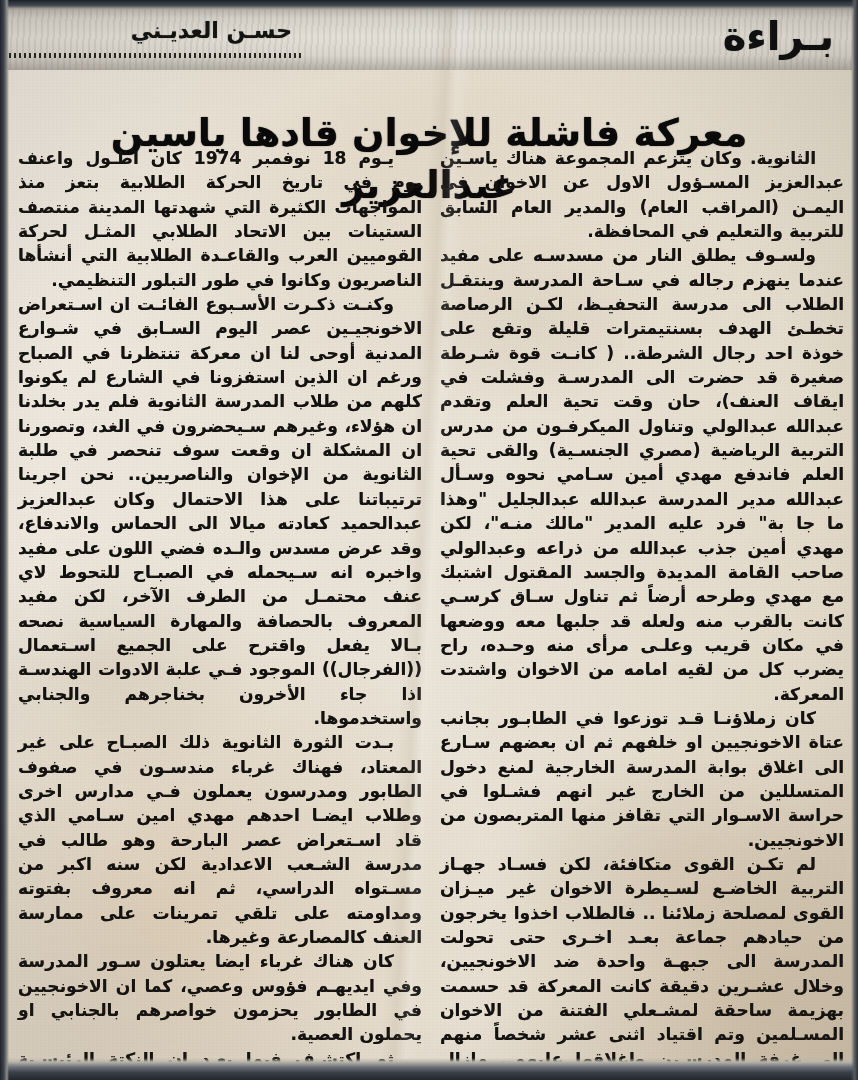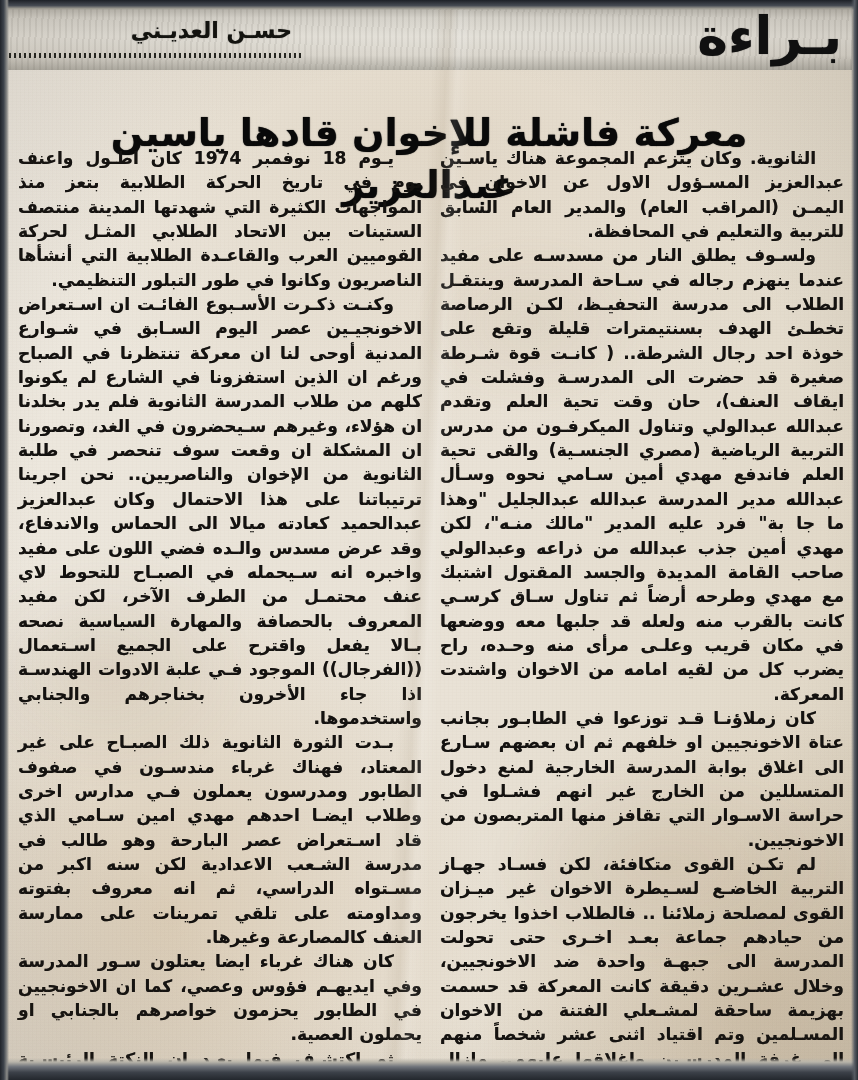--- a/index.html
+++ b/index.html
@@ -66,23 +66,23 @@
     overflow: hidden;
   }
   #masthead::after {
     content: "";
     position: absolute;
     inset: 0;
     background: repeating-linear-gradient(93deg, rgba(90,86,78,0.10) 0 2px, rgba(90,86,78,0) 2px 6px);
   }
   #kicker {
     position: absolute;
-    right: 10px;
+    right: 18px;
     top: -2px;
-    font-size: 52px;
+    font-size: 40px;
     font-weight: 700;
     color: #101010;
     letter-spacing: 2px;
     line-height: 60px;
     text-shadow: 0 0 1px rgba(0,0,0,0.55);
     z-index: 2;
   }
   #byline {
     position: absolute;
     right: 560px;

